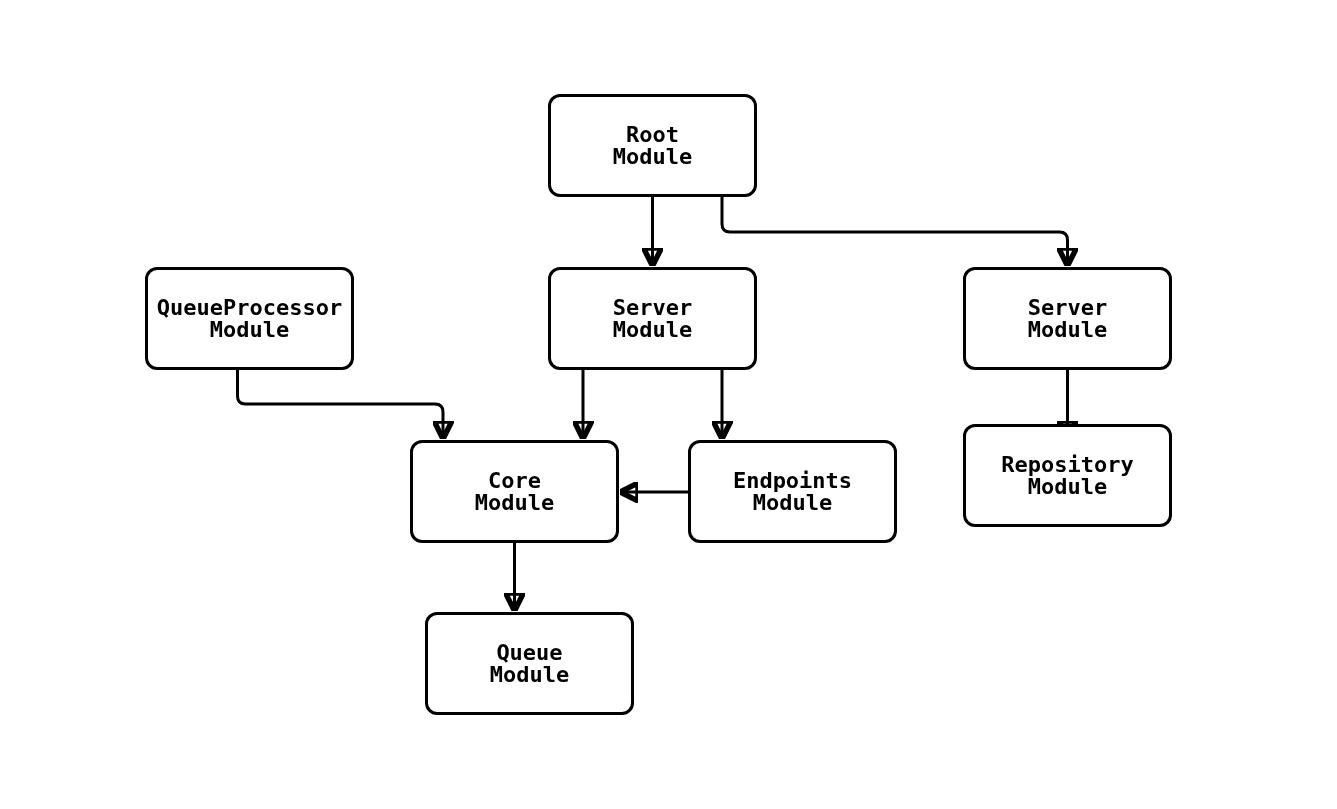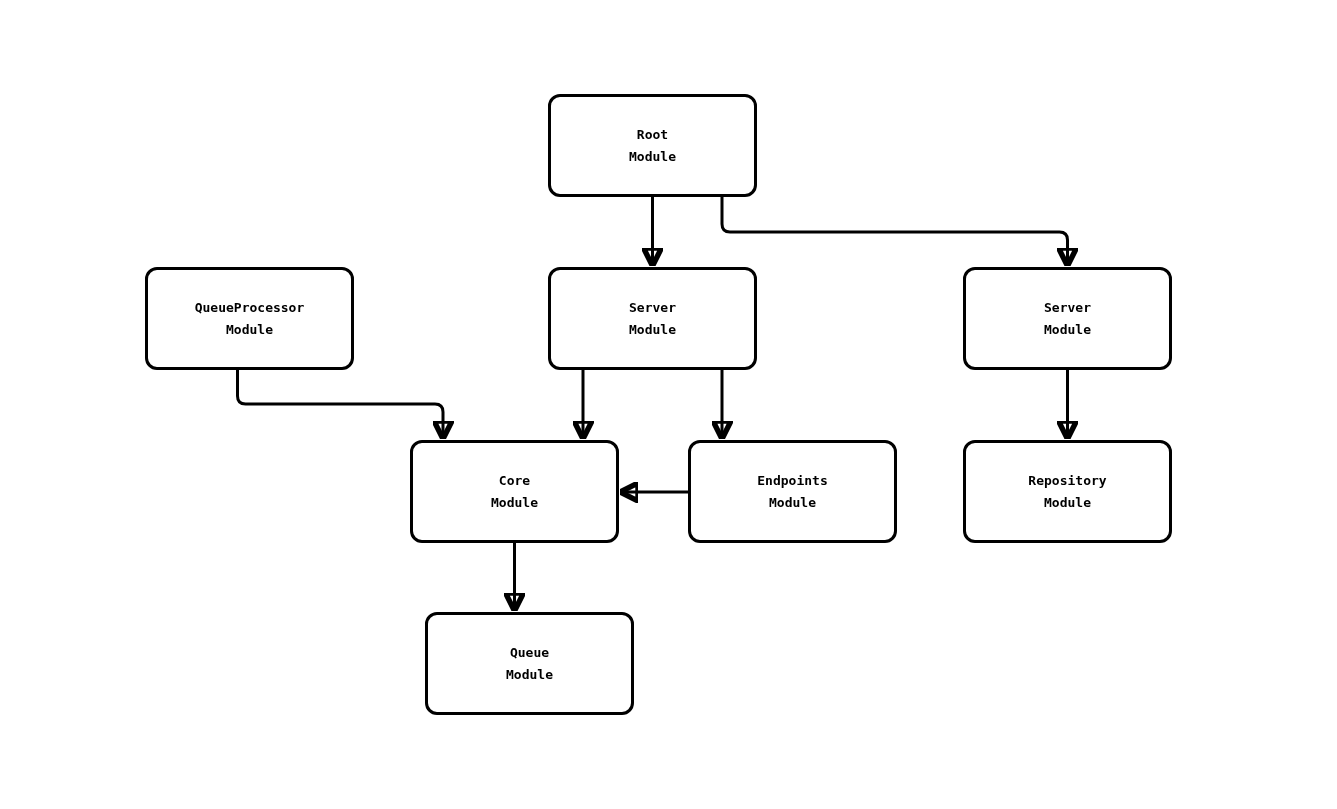--- a/index.html
+++ b/index.html
@@ -33,32 +33,32 @@
     width: 209px;
     height: 103px;
     background: #ffffff;
     border: 3px solid #000000;
     border-radius: 12px;
     display: flex;
     align-items: center;
     justify-content: center;
     text-align: center;
     font-weight: bold;
-    font-size: 13px;
+    font-size: 22px;
     line-height: 22px;
     color: #000000;
     white-space: pre-line;
   }
   .node-root        { left: 548px; top: 94px;  }
   .node-queueproc   { left: 133px; top: 267px; margin-left: 12px; }
   .node-server      { left: 548px; top: 267px; }
   .node-global      { left: 963px; top: 267px; }
   .node-core        { left: 410px; top: 440px; }
   .node-endpoints   { left: 688px; top: 440px; }
-  .node-repository  { left: 963px; top: 440px; }
+  .node-repository  { left: 963px; top: 424px; }
   .node-queue       { left: 411px; top: 612px; margin-left: 14px; }
 </style>
 </head>
 <body>
 
 <div class="canvas">
 
   <svg class="edges-layer" viewBox="0 0 1337 809" xmlns="http://www.w3.org/2000/svg">
     <defs>
       <marker id="arrowhead" viewBox="0 0 10 10" refX="10" refY="5" markerWidth="6" markerHeight="7" orient="auto-start-reverse">

